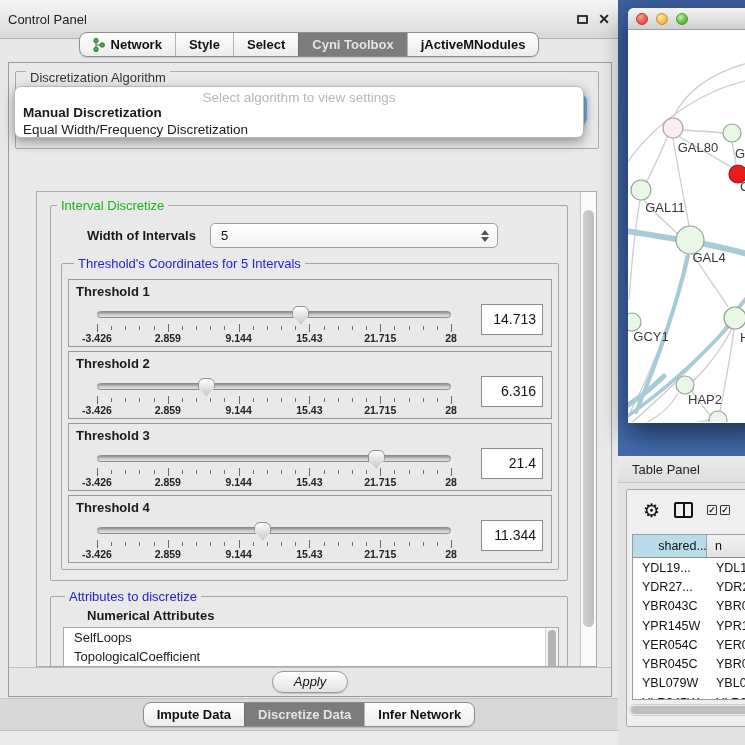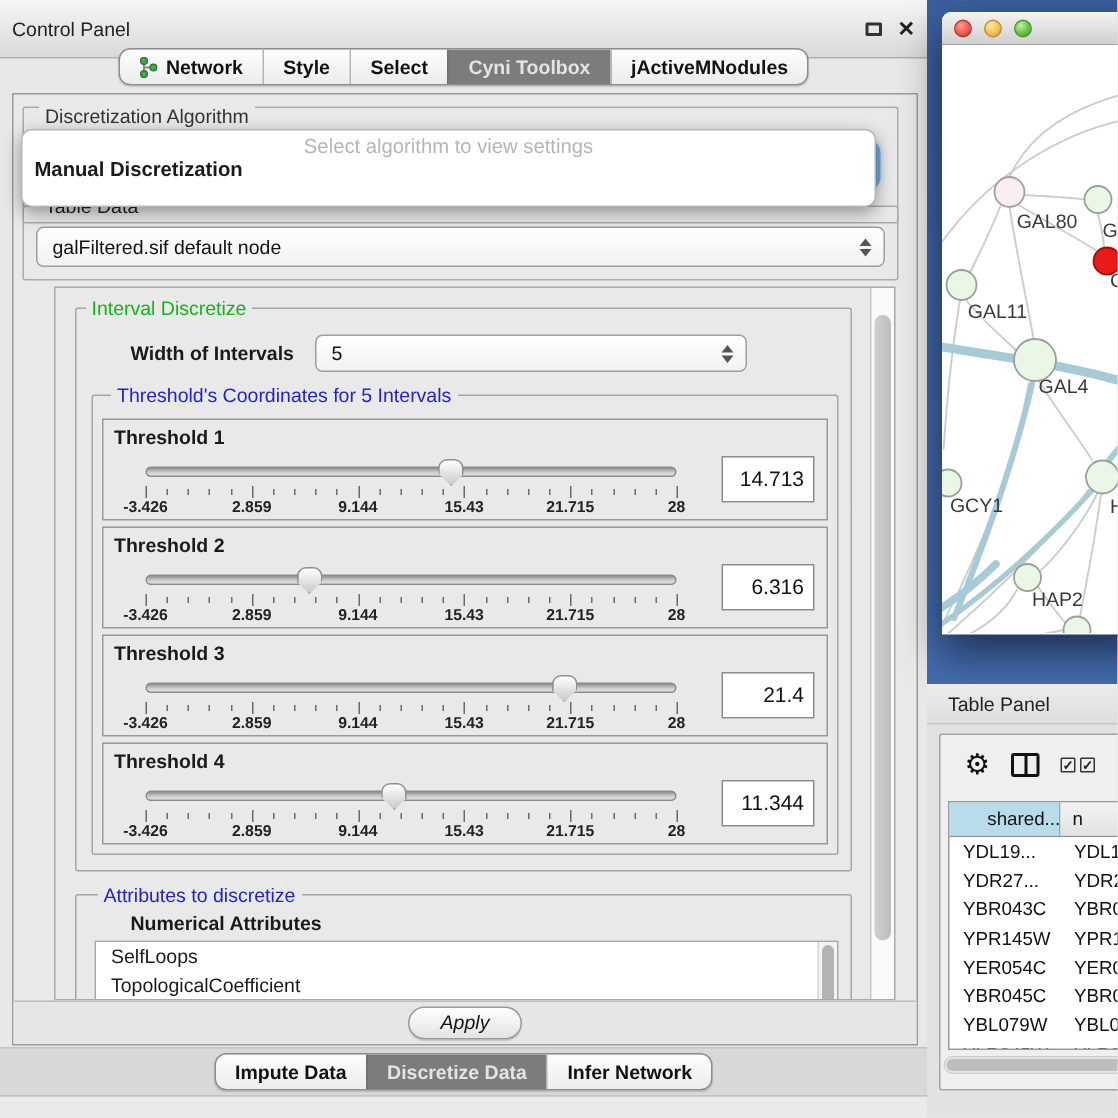--- a/index.html
+++ b/index.html
@@ -200,32 +200,23 @@
   <div class="cp-main">
 
     <div class="algo-group">
       <span class="group-label">Discretization Algorithm</span>
       <div class="algo-combo"></div>
     </div>
 
     <div class="algo-popup">
       <div class="popup-hint">Select algorithm to view settings</div>
       <div class="popup-opt bold">Manual Discretization</div>
-    </div>
-
-    <div class="tabledata-group">
-      <span class="group-label">Table Data</span>
-      <div class="combo td-combo">
-        <span class="combo-text">galFiltered.sif default node</span>
-        <span class="combo-arrows">
-            <i class="up"></i>
-            <i class="dn"></i>
-          </span>
-      </div>
-    </div>
+      <div class="popup-opt">Equal Width/Frequency Discretization</div>
+    </div>
+
 
     <div class="scrollpane">
       <div class="sp-content">
 
         <fieldset class="interval-fs">
           <legend class="green">Interval Discretize</legend>
 
           <div class="noi-row">
             <span class="noi-label">Width of Intervals</span>
             <div class="combo noi-combo" style="flex:1;max-width:288px;">

